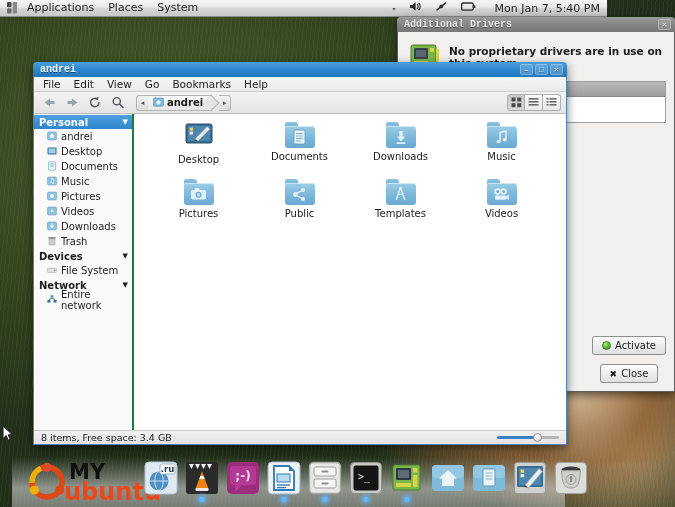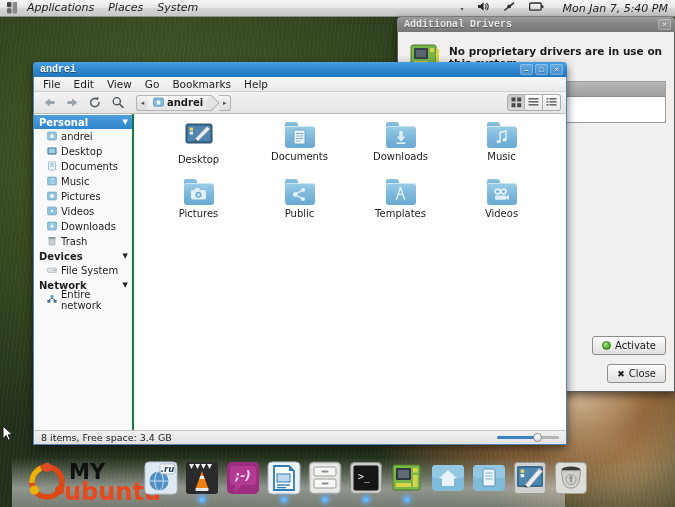--- a/index.html
+++ b/index.html
@@ -26,24 +26,24 @@
       repeating-linear-gradient(81deg, rgba(0,0,0,.05) 0 1px, rgba(0,0,0,0) 1px 5px);
   }
   .fur { position:absolute; right:0; bottom:44px; width:230px; height:300px;
          background: radial-gradient(ellipse 150px 190px at 70% 60%, rgba(198,150,96,.95) 0%, rgba(150,105,60,.7) 45%, rgba(90,65,38,0) 78%);
          filter: blur(1px); }
   .fur2 { position:absolute; right:20px; bottom:30px; width:150px; height:160px;
          background: radial-gradient(ellipse 90px 100px at 50% 50%, rgba(240,225,200,.55) 0%, rgba(180,150,110,0) 72%);
          filter: blur(2px); }
 
   
-  #panel { position:absolute; left:0; top:0; width:675px; height:17px;
+  #panel { position:absolute; left:0; top:0; width:607px; height:17px;
     background: linear-gradient(to bottom, #f6f6f6 0%, #e8e8e8 45%, #d4d4d4 55%, #c8c8c8 100%);
     border-bottom: 1px solid #8d8d8d;
-    display:flex; align-items:center; font-size:11px; color:#1d1d1d;font-style:italic; }
+    display:flex; align-items:center; font-size:11px; color:#1d1d1d; }
   .panel-menu { padding: 0 7px; line-height: 16px; height:17px; display:flex; align-items:center; }
   #panel-logo { width:16px; height:17px; display:flex; align-items:center; justify-content:center; margin-left:4px; }
   .tray { margin-left:auto; display:flex; align-items:center; gap:13px; padding-right:7px; }
   .tray .clock { font-size:11px; color:#1d1d1d; padding-left:6px; }
 
   
   .win { position:absolute; border-radius:4px 4px 2px 2px;
          box-shadow: 0 3px 10px rgba(0,0,0,.55); }
   .titlebar { height:15px; display:flex; align-items:center; padding:0 4px 0 7px;
               border-radius:4px 4px 0 0; font-size:10px; font-weight:bold;font-family:Liberation Mono, monospace; }
@@ -61,21 +61,21 @@
   #drivers { left:397px; top:17px; width:278px; height:375px; }
   #drivers .body { background:#f2f0ee; border:1px solid #5e5e5e; border-top:none;
                    height:360px; position:relative; }
   .drv-head { display:flex; align-items:center; gap:9px; padding:10px 8px 8px 10px; }
   .drv-head .txt { font-size:10.5px; font-weight:bold; color:#1a1a1a; }
   .drv-list { margin:2px 8px 0 8px; background:#fff; border:1px solid #9e9e9e; height:42px; }
   .drv-list-hdr { height:15px; background:linear-gradient(to bottom,#b9b9b9,#9f9f9f);
                   border-bottom:1px solid #8a8a8a; }
   .drv-text { padding:8px 10px 0 10px; font-size:10px; color:#1c1c1c; line-height:13px; }
   .drv-buttons { position:absolute; right:8px; bottom:8px; display:flex;
-                 flex-direction:column; gap:9px; align-items:flex-end; }
+                 flex-direction:column; gap:9px; align-items:center; }
   .btn { display:inline-flex; align-items:center; gap:4px; font-size:10px; color:#1c1c1c;
          padding:3px 9px; border:1px solid #8e8e8e; border-radius:3px;
          background: linear-gradient(to bottom,#fdfdfd 0%,#ededed 50%,#e0e0e0 100%); }
   .dot-green { width:9px; height:9px; border-radius:50%;
                background: radial-gradient(circle at 35% 30%, #b9f08a 0%, #5fc13a 45%, #2f8b18 100%);
                border:1px solid #3c7a22; }
 
   
   #filemgr { left:33px; top:62px; width:534px; height:383px; }
   #fm-body { background:#c4b5fd; border:1px solid #4e83b5; border-top:none;
@@ -141,21 +141,21 @@
                    background: linear-gradient(to bottom,#9ccde6 0%, #7fb9dc 48%, #6aa9d2 100%);
                    box-shadow: inset 0 1px 0 rgba(255,255,255,.5); }
   .folder .glyph { position:absolute; left:0; top:4px; width:30px; height:22px;
                    display:flex; align-items:center; justify-content:center; }
 
   
   #dock { position:absolute; left:12px; bottom:0; width:675px; height:52px; }
   #dock-plate { position:absolute; left:0; bottom:0; width:553px; height:50px;
                 background: linear-gradient(to bottom, rgba(238,238,238,.0) 0%, rgba(225,225,225,.35) 40%, rgba(210,210,210,.62) 62%, rgba(188,188,188,.55) 100%);
                 border-radius:0 10px 0 0; }
-  .dock-items { position:absolute; left:132px; bottom:12px; display:flex; align-items:flex-end; gap:7px;font-style:italic; }
+  .dock-items { position:absolute; left:132px; bottom:12px; display:flex; align-items:flex-end; gap:7px; }
   .dock-ico { width:34px; height:34px; border-radius:4px; position:relative; }
   .dock-run:after { content:""; position:absolute; left:50%; bottom:-7px; transform:translateX(-50%);
                     width:5px; height:5px; border-radius:50%; background:#63b8ff;
                     box-shadow:0 0 4px 2px rgba(100,180,255,.85); }
   #wm-logo { position:absolute; left:14px; bottom:4px; width:180px; height:44px; }
 
   .cursor { position:absolute; left:2px; top:425px; width:12px; height:17px; }
 </style>
 </head>
 <body>

